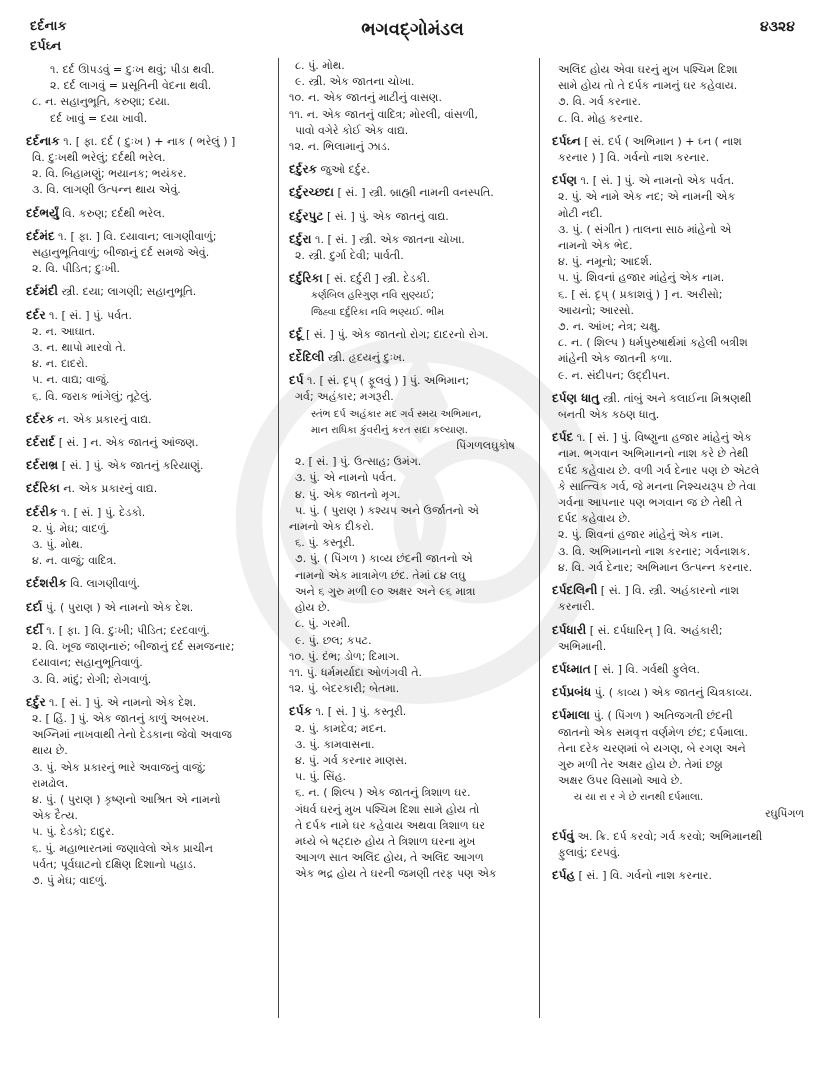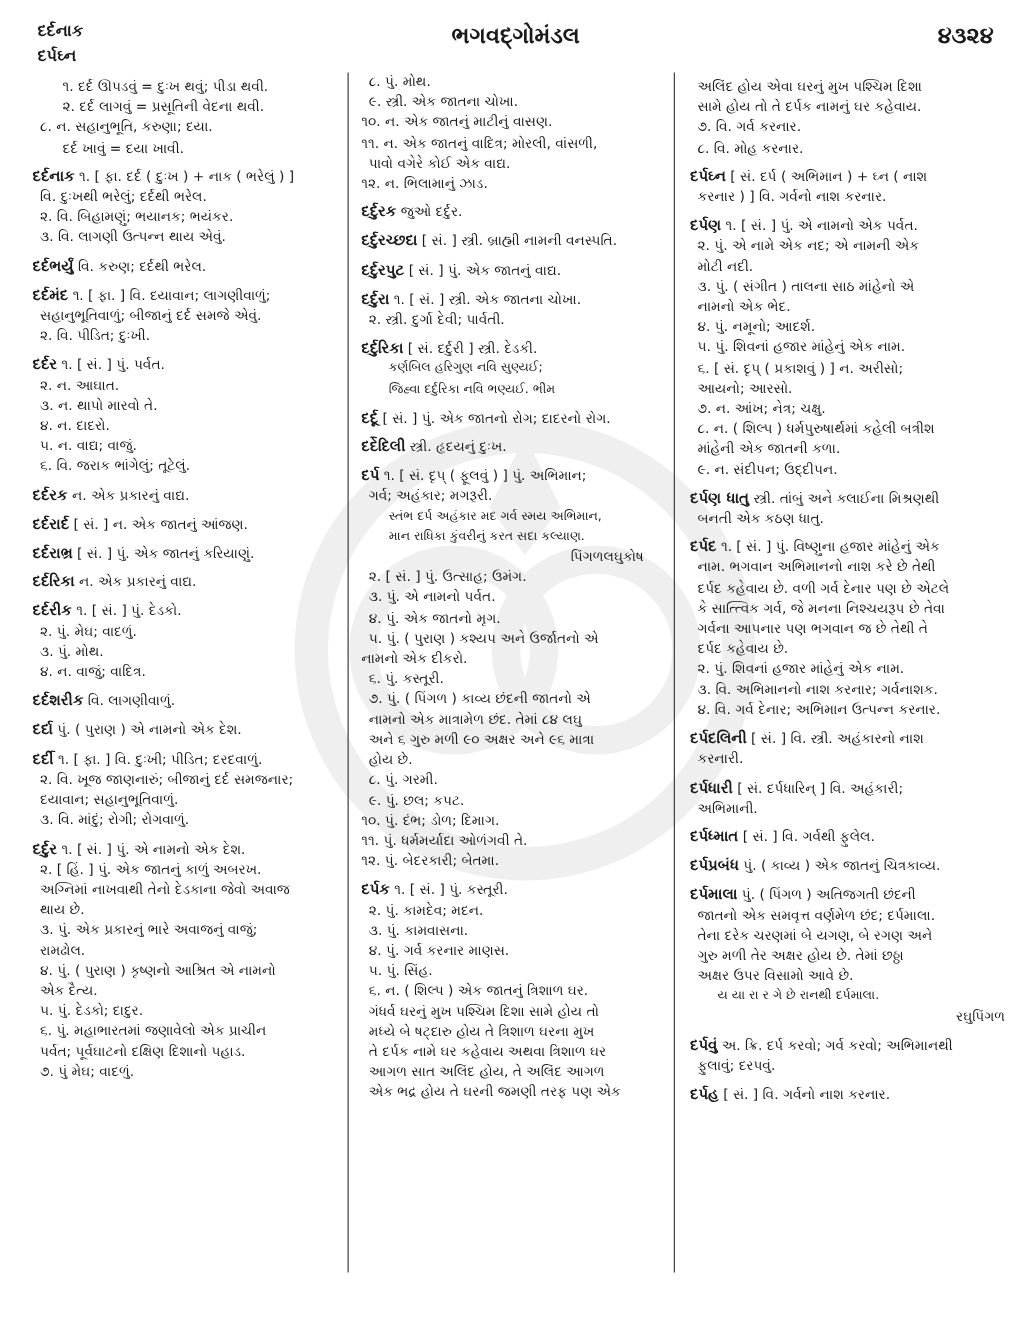--- a/index.html
+++ b/index.html
@@ -10,21 +10,21 @@
   .watermark {
     position: absolute; left: 230px; top: 330px; width: 380px; height: 380px;
     pointer-events: none; opacity: 0.06;
   }
   .header {
     position: absolute; top: 18px; left: 0; width: 825px; height: 22px;
   }
   .hdr-left { position: absolute; left: 30px; top: 0; font-size: 13px; font-weight: bold; }
   .hdr-left2 { position: absolute; left: 30px; top: 20px; font-size: 13px; font-weight: bold; }
   .hdr-center { position: absolute; left: 0; width: 825px; text-align: center; top: 0; font-size: 18px; font-weight: bold; }
-  .hdr-right { position: absolute; right: 30px; top: 0; font-size: 18px; font-weight: bold; }
+  .hdr-right { position: absolute; right: 30px; top: 0; font-size: 14px; font-weight: bold; }
 
   .col {
     position: absolute; top: 62px; height: 1005px; box-sizing: border-box;
     font-size: 11px; line-height: 16.2px;
   }
   .col.c1 { left: 26px; width: 244px; }
   .col.c2 { left: 278px; width: 262px; border-left: 1px solid #444; border-right: 1px solid #444; padding: 0 24px 0 10px; top: 58px; height: 960px; }
   .col.c3 { left: 552px; width: 252px; }
 
   .line { white-space: nowrap; overflow: hidden; text-overflow: clip; }
@@ -58,20 +58,21 @@
     <div class="line ind1"><span>૮. ન. સહાનુભૂતિ, કરુણા; દયા.</span></div>
     <div class="line ind2"><span>દર્દ ખાવું = દયા ખાવી.</span></div>
     <div class="line entry"><span class="hw">દર્દનાક</span><span> ૧. [ ફા. દર્દ ( દુઃખ ) + નાક ( ભરેલું ) ]</span></div>
     <div class="line ind1"><span>વિ. દુઃખથી ભરેલું; દર્દથી ભરેલ.</span></div>
     <div class="line ind1"><span>૨. વિ. બિહામણું; ભયાનક; ભયંકર.</span></div>
     <div class="line ind1"><span>૩. વિ. લાગણી ઉત્પન્ન થાય એવું.</span></div>
     <div class="line entry"><span class="hw">દર્દભર્યું</span><span> વિ. કરુણ; દર્દથી ભરેલ.</span></div>
     <div class="line entry"><span class="hw">દર્દમંદ</span><span> ૧. [ ફા. ] વિ. દયાવાન; લાગણીવાળું;</span></div>
     <div class="line ind1"><span>સહાનુભૂતિવાળું; બીજાનું દર્દ સમજે એવું.</span></div>
     <div class="line ind1"><span>૨. વિ. પીડિત; દુઃખી.</span></div>
+    <div class="line entry"><span class="hw">દર્દમંદી</span><span> સ્ત્રી. દયા; લાગણી; સહાનુભૂતિ.</span></div>
     <div class="line entry"><span class="hw">દર્દર</span><span> ૧. [ સં. ] પું. પર્વત.</span></div>
     <div class="line ind1"><span>૨. ન. આઘાત.</span></div>
     <div class="line ind1"><span>૩. ન. થાપો મારવો તે.</span></div>
     <div class="line ind1"><span>૪. ન. દાદરો.</span></div>
     <div class="line ind1"><span>૫. ન. વાદ્ય; વાજું.</span></div>
     <div class="line ind1"><span>૬. વિ. જરાક ભાંગેલું; તૂટેલું.</span></div>
     <div class="line entry"><span class="hw">દર્દરક</span><span> ન. એક પ્રકારનું વાદ્ય.</span></div>
     <div class="line entry"><span class="hw">દર્દરાર્દ</span><span> [ સં. ] ન. એક જાતનું આંજણ.</span></div>
     <div class="line entry"><span class="hw">દર્દરાભ્ર</span><span> [ સં. ] પું. એક જાતનું કરિયાણું.</span></div>
     <div class="line entry"><span class="hw">દર્દરિકા</span><span> ન. એક પ્રકારનું વાદ્ય.</span></div>
@@ -135,22 +136,22 @@
     <div class="line "><span>૧૦. પું. દંભ; ડોળ; દિમાગ.</span></div>
     <div class="line "><span>૧૧. પું. ધર્મમર્યાદા ઓળંગવી તે.</span></div>
     <div class="line "><span>૧૨. પું. બેદરકારી; બેતમા.</span></div>
     <div class="line entry"><span class="hw">દર્પક</span><span> ૧. [ સં. ] પું. કસ્તૂરી.</span></div>
     <div class="line ind1"><span>૨. પું. કામદેવ; મદન.</span></div>
     <div class="line ind1"><span>૩. પું. કામવાસના.</span></div>
     <div class="line ind1"><span>૪. પું. ગર્વ કરનાર માણસ.</span></div>
     <div class="line ind1"><span>૫. પું. સિંહ.</span></div>
     <div class="line ind1"><span>૬. ન. ( શિલ્પ ) એક જાતનું ત્રિશાળ ઘર.</span></div>
     <div class="line ind1"><span>ગંધર્વ ઘરનું મુખ પશ્ચિમ દિશા સામે હોય તો</span></div>
+    <div class="line ind1"><span>તે દર્પક નામે ઘર કહેવાય અથવા ત્રિશાળ ઘર</span></div>
     <div class="line ind1"><span>મધ્યે બે ષટ્દારુ હોય તે ત્રિશાળ ઘરના મુખ</span></div>
-    <div class="line ind1"><span>તે દર્પક નામે ઘર કહેવાય અથવા ત્રિશાળ ઘર</span></div>
     <div class="line ind1"><span>આગળ સાત અલિંદ હોય, તે અલિંદ આગળ</span></div>
     <div class="line ind1"><span>એક ભદ્ર હોય તે ઘરની જમણી તરફ પણ એક</span></div>
   </div>
 <div class="col c3">
     <div class="line ind1"><span>અલિંદ હોય એવા ઘરનું મુખ પશ્ચિમ દિશા</span></div>
     <div class="line ind1"><span>સામે હોય તો તે દર્પક નામનું ઘર કહેવાય.</span></div>
     <div class="line ind1"><span>૭. વિ. ગર્વ કરનાર.</span></div>
     <div class="line ind1"><span>૮. વિ. મોહ કરનાર.</span></div>
     <div class="line entry"><span class="hw">દર્પઘ્ન</span><span> [ સં. દર્પ ( અભિમાન ) + ઘ્ન ( નાશ</span></div>
     <div class="line ind1"><span>કરનાર ) ] વિ. ગર્વનો નાશ કરનાર.</span></div>

